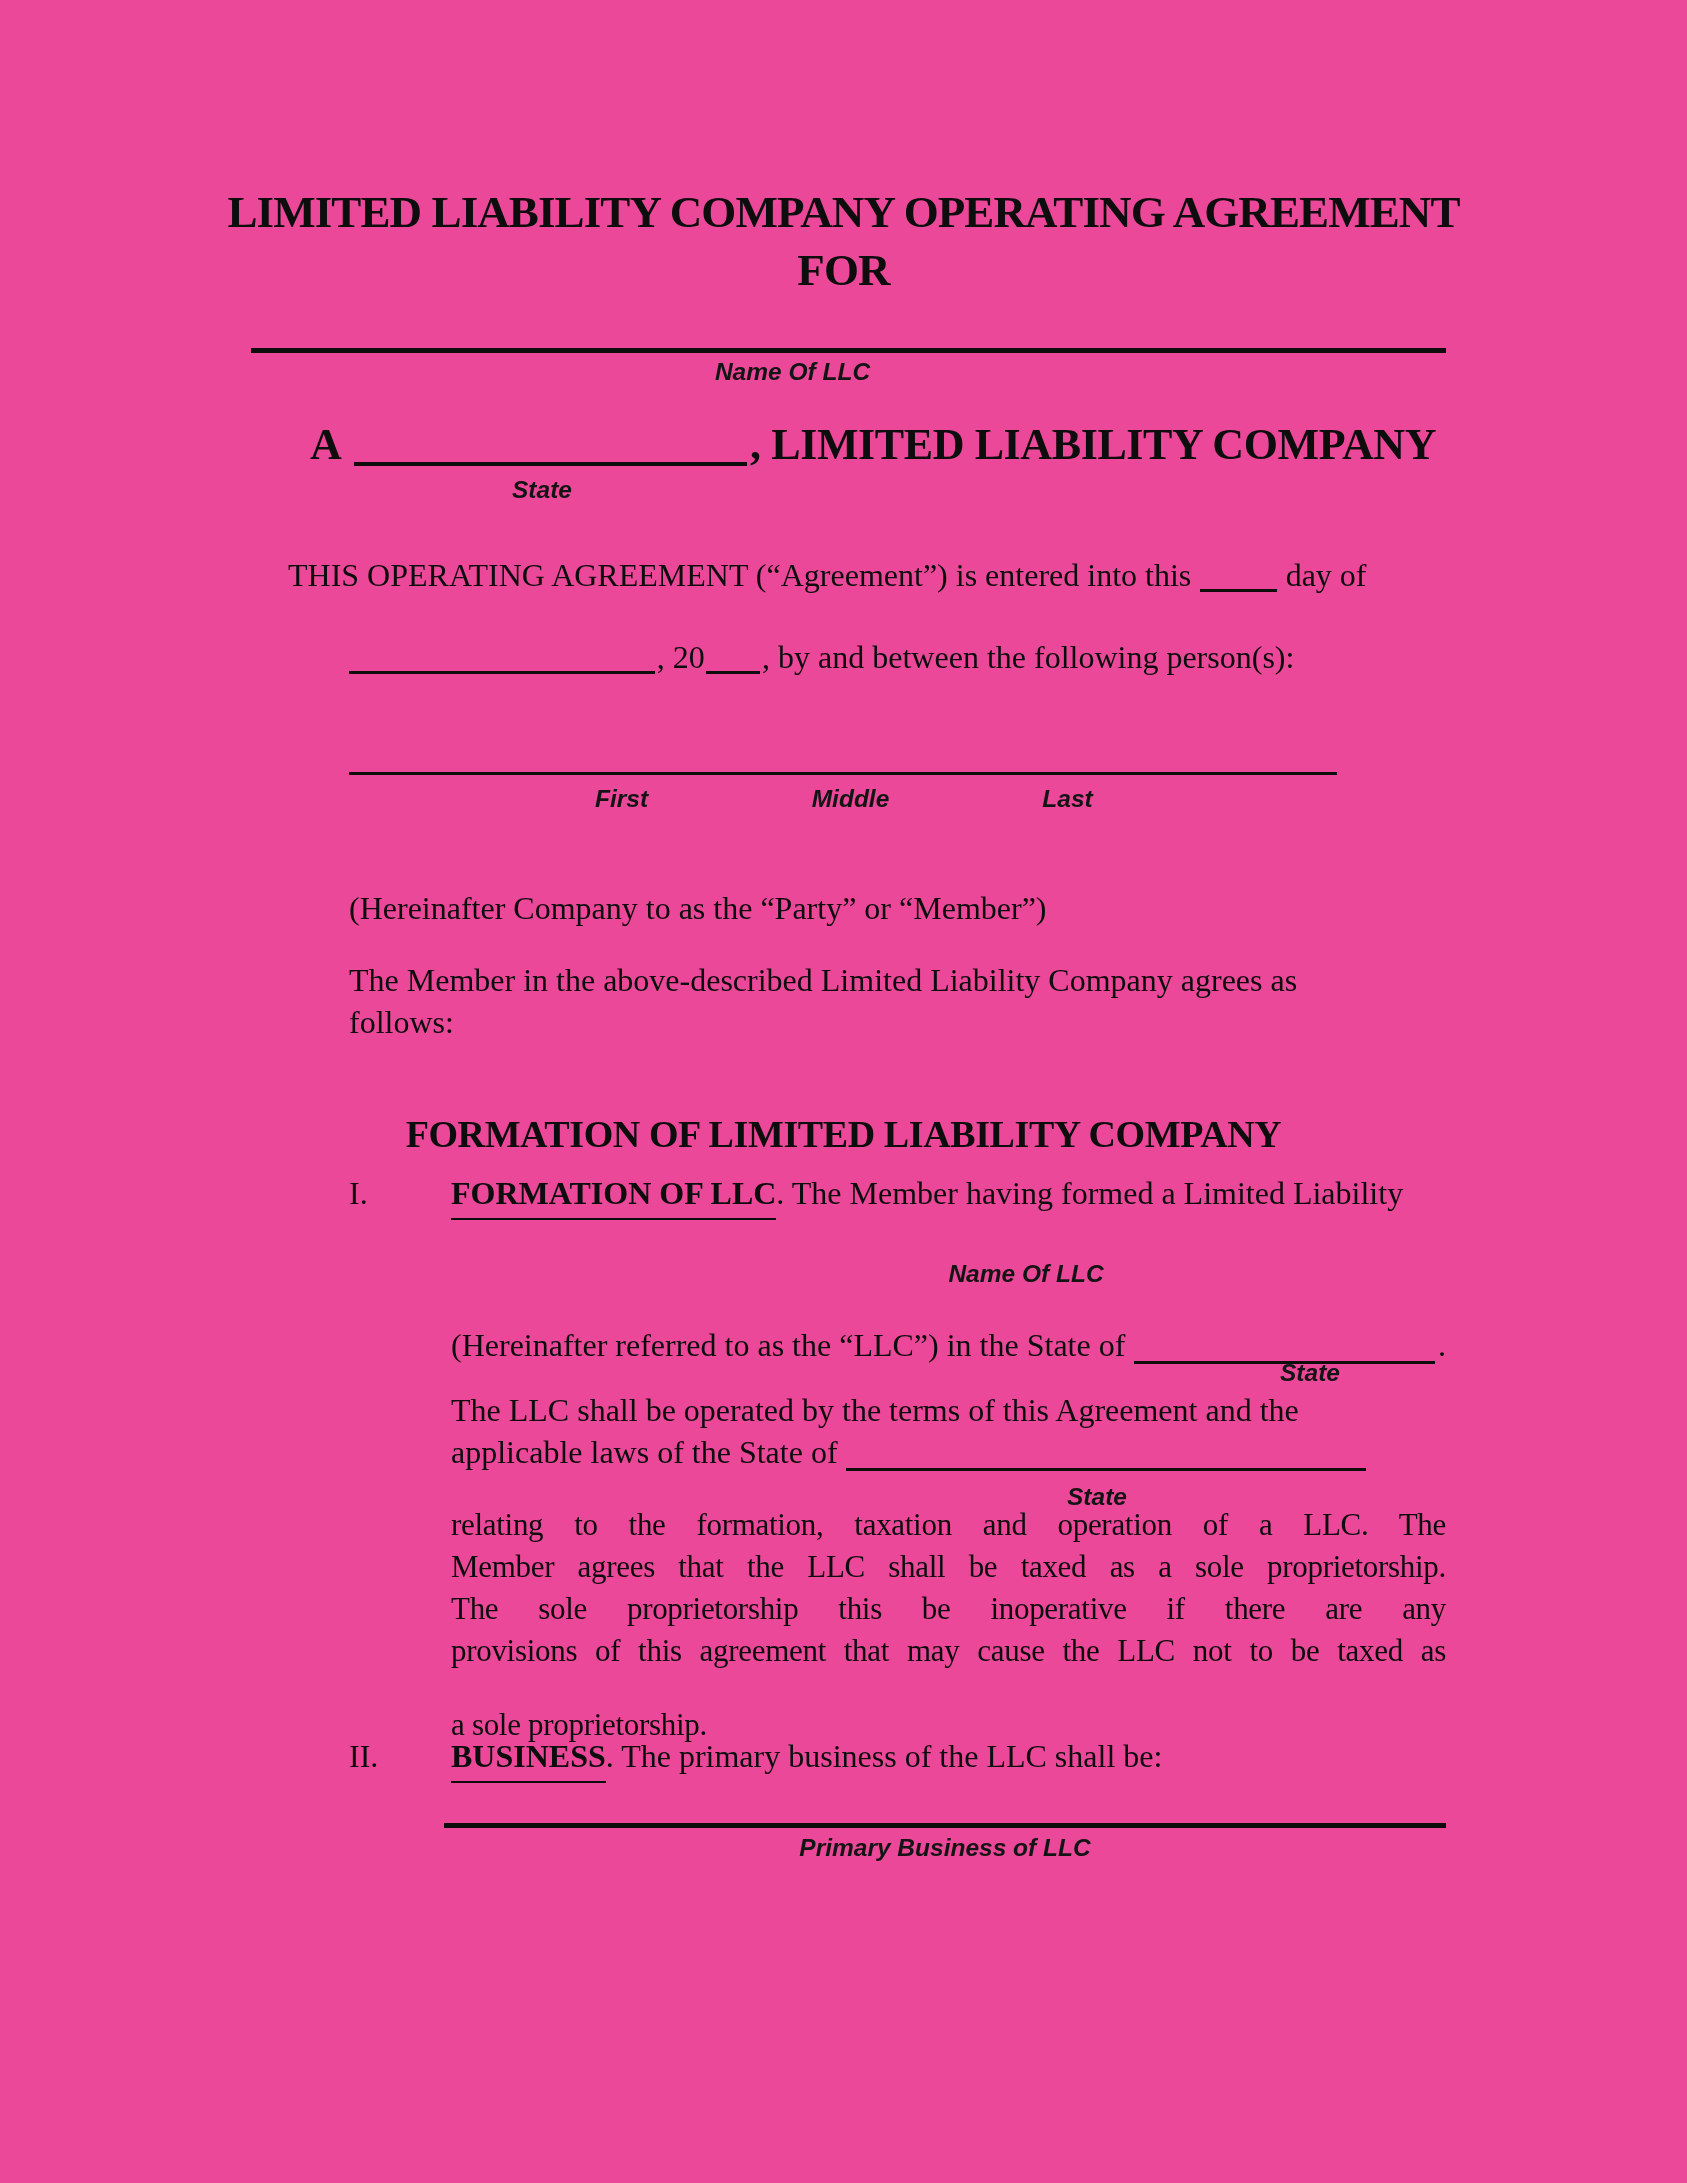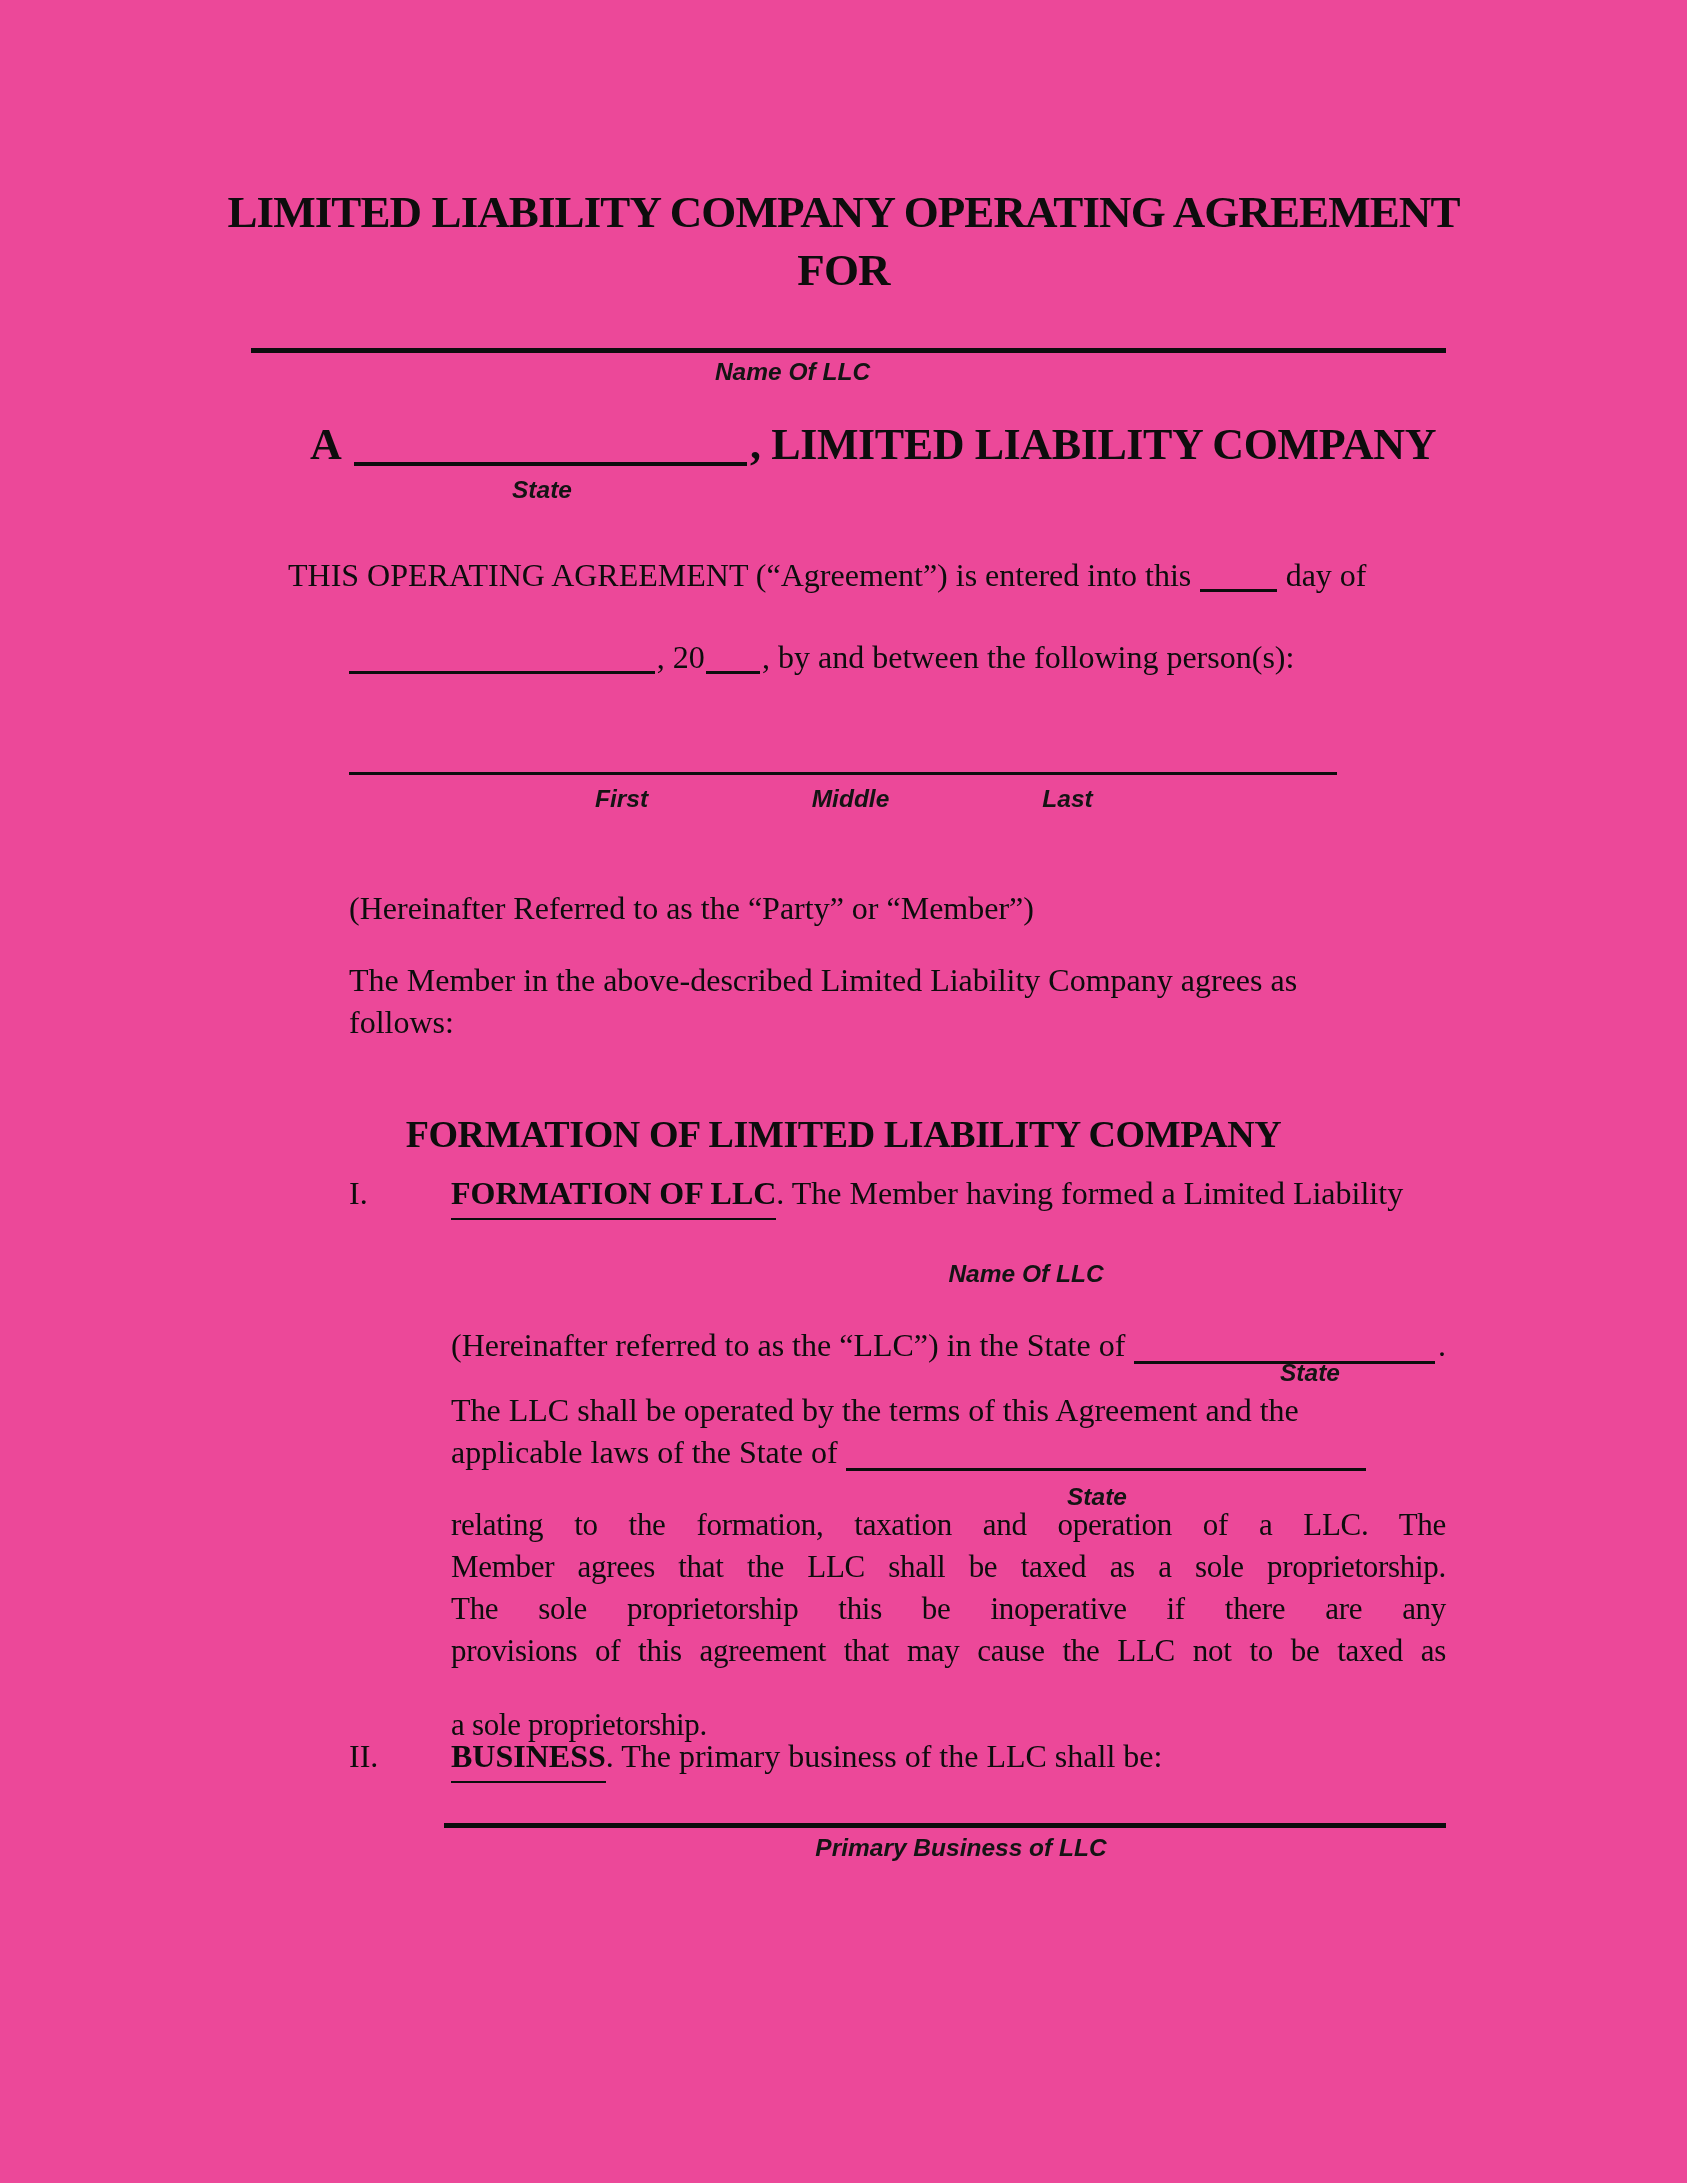--- a/index.html
+++ b/index.html
@@ -46,21 +46,21 @@
     color: #141414;
   }
   .lbl-name-top { top: 356px;  left: 251px;  width: 1083px; }
   .lbl-state-top{ top: 474px;  left: 411px;  width: 262px; }
   .lbl-first    { top: 783px;  left: 534px;  width: 175px; }
   .lbl-middle   { top: 783px;  left: 763px;  width: 175px; }
   .lbl-last     { top: 783px;  left: 980px; width: 175px; }
   .lbl-name2    { top: 1258px; left: 895px; width: 262px; }
   .lbl-state2   { top: 1357px; left: 1179px; width: 262px; }
   .lbl-state3   { top: 1481px; left: 966px; width: 262px; }
-  .lbl-primary  { top: 1832px; left: 460px;  width: 1002px; }
+  .lbl-primary  { top: 1832px; left: 444px;  width: 1002px; }
 
   
   .a-line {
     top: 419px; left: 310px;
     font-weight: 700;
     font-size: 44px;
     white-space: nowrap;
     letter-spacing: -0.4px;
   }
   .blank-state {
@@ -175,21 +175,21 @@
   </div>
   <div class="abs body-line intro2">
     <span class="blank-inline w350"></span><span>, 20</span><span class="blank-inline w62"></span><span>, by and between the following person(s):</span>
   </div>
 
   <div class="abs rule rule-name"></div>
   <div class="abs lbl lbl-first">First</div>
   <div class="abs lbl lbl-middle">Middle</div>
   <div class="abs lbl lbl-last">Last</div>
 
-  <div class="abs body-line hereinafter">(Hereinafter Referred to as the “Party” or “Member”)</div>
+  <div class="abs body-line hereinafter">(Hereinafter Company to as the “Party” or “Member”)</div>
 
   <div class="abs agrees">
     <div class="line">The Member in the above-described Limited Liability Company agrees as</div>
     <div class="line">follows:</div>
   </div>
 
   <div class="abs heading2">FORMATION OF LIMITED LIABILITY COMPANY</div>
 
   <div class="abs numeral num1">I.</div>
   <div class="abs body-line sec1-l1">

